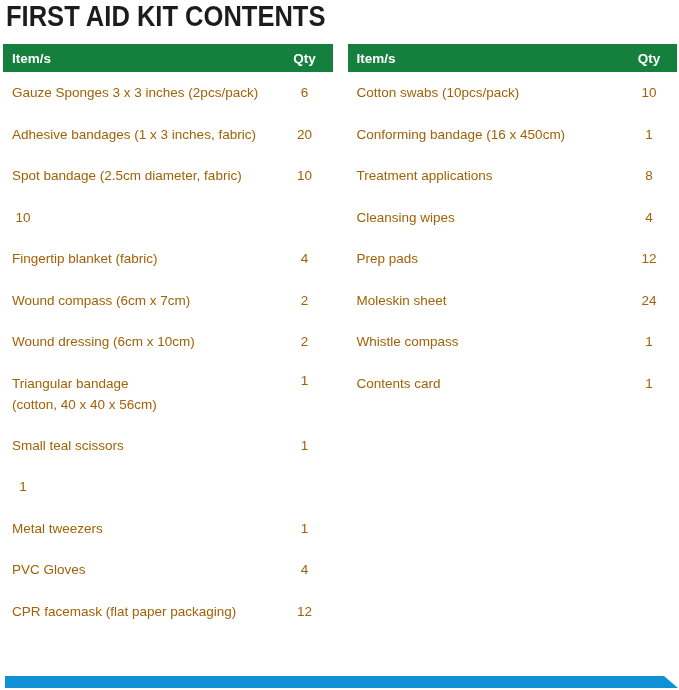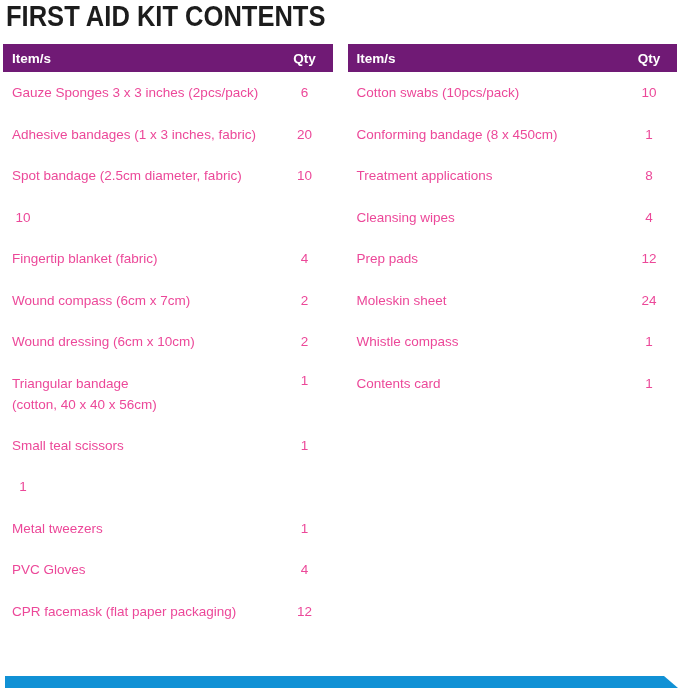--- a/index.html
+++ b/index.html
@@ -25,35 +25,35 @@
     position: absolute;
     top: 44px; left: 3px;
     width: 674px;
     display: flex;
     gap: 15px;
     align-items: flex-start;
   }
   .contents-table { width: 330px; }
   .thead {
     height: 28px;
-    background: #701a75;
+    background: #15803d;
     color: #ffffff;
     font-size: 13.5px;
     font-weight: bold;
     display: flex;
     align-items: center;
   }
   .thead .th-item { flex: 1; padding-left: 9px; }
   .thead .th-qty { width: 40px; text-align: center; margin-right: 8px; }
   .row {
     height: 41.5px;
     display: flex;
     align-items: center;
     font-size: 13.5px;
-    color: #ec4899;
+    color: #a16207;
   }
   .row.tall { height: 62px; }
   .row .label {
     flex: 1;
     padding-left: 9px;
     white-space: pre-wrap;
     line-height: 21px;
   }
   .row .qty {
     width: 40px;
@@ -144,21 +144,21 @@
     <div class="thead">
       <span class="th-item">Item/s</span>
       <span class="th-qty">Qty</span>
     </div>
     <div class="tbody">
         <div class="row">
           <div class="label">Cotton swabs (10pcs/pack)</div>
           <div class="qty">10</div>
         </div>
         <div class="row">
-          <div class="label">Conforming bandage (8 x 450cm)</div>
+          <div class="label">Conforming bandage (16 x 450cm)</div>
           <div class="qty">1</div>
         </div>
         <div class="row">
           <div class="label">Treatment applications</div>
           <div class="qty">8</div>
         </div>
         <div class="row">
           <div class="label">Cleansing wipes</div>
           <div class="qty">4</div>
         </div>

